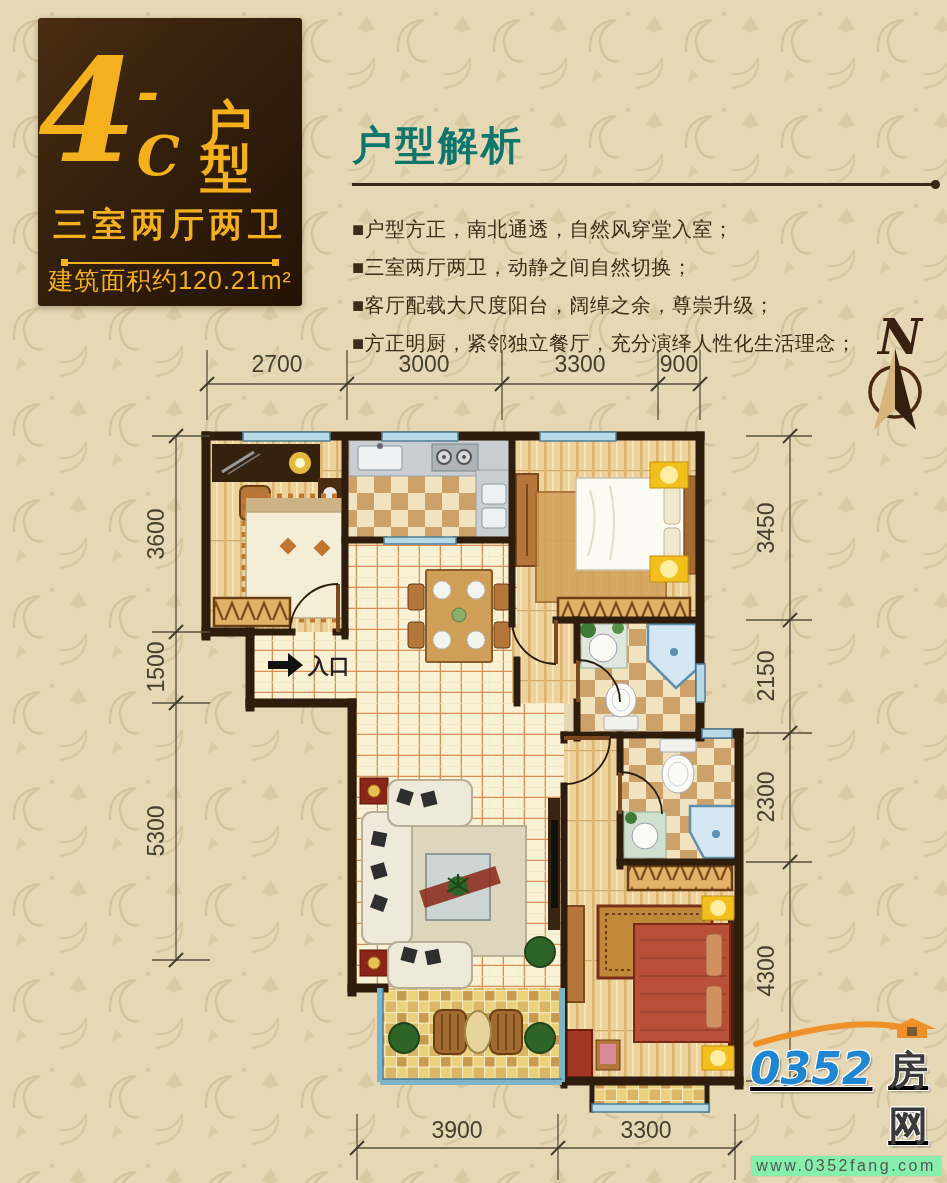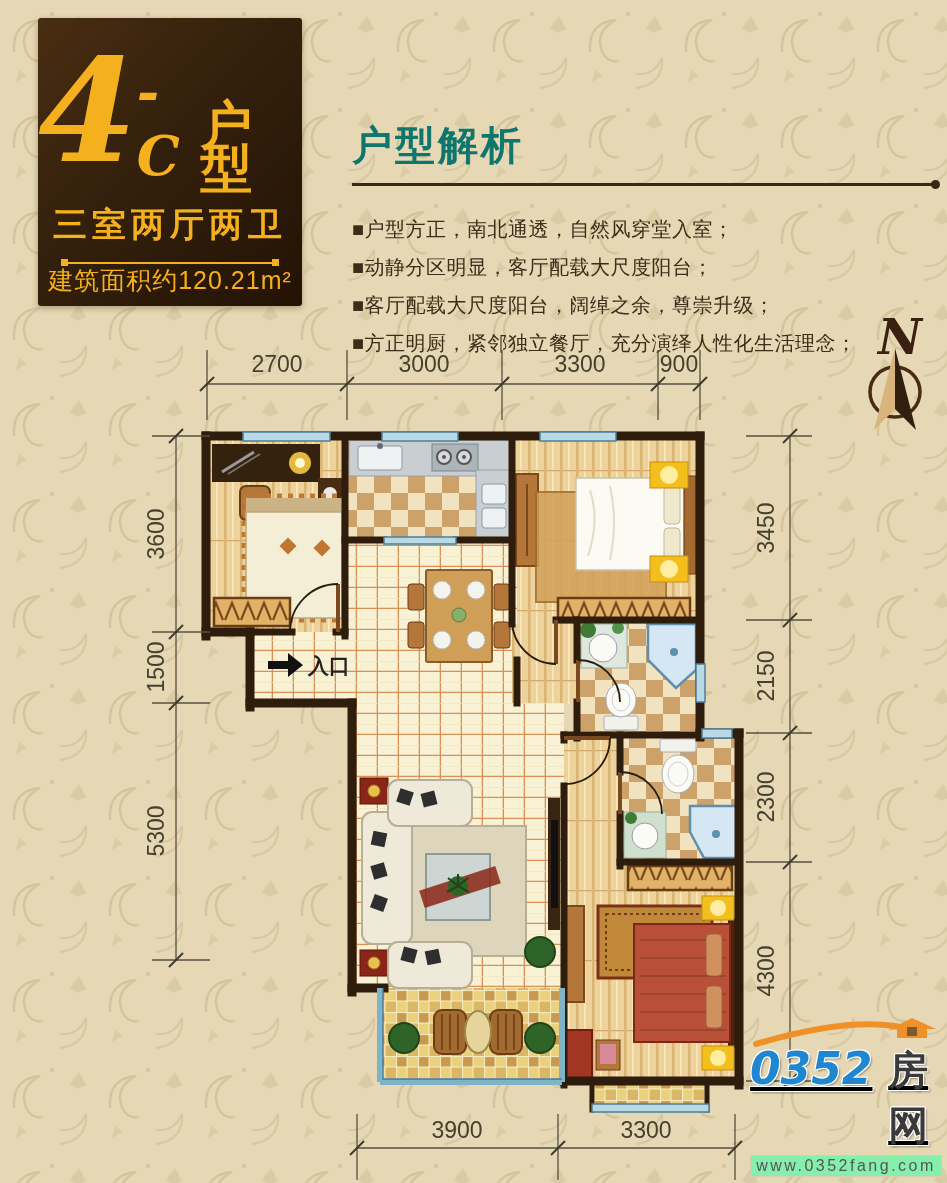--- a/index.html
+++ b/index.html
@@ -65,21 +65,21 @@
     <div class="b-line2">三室两厅两卫</div>
     <div class="b-div"></div>
     <div class="b-line3">建筑面积约120.21m²</div>
   </div>
 
   <div class="analysis">
     <div class="a-title">户型解析</div>
     <div class="a-rule"></div>
     <div class="a-bullets">
       <div class="a-bullet">■户型方正，南北通透，自然风穿堂入室；</div>
-      <div class="a-bullet">■动静分区明显，客厅配载大尺度阳台；</div>
+      <div class="a-bullet">■三室两厅两卫，动静之间自然切换；</div>
       <div class="a-bullet">■客厅配载大尺度阳台，阔绰之余，尊崇升级；</div>
       <div class="a-bullet">■方正明厨，紧邻独立餐厅，充分演绎人性化生活理念；</div>
     </div>
   </div>
 
   <svg id="plan" width="947" height="1183">
     <defs>
       <pattern id="wood" width="16" height="70" patternUnits="userSpaceOnUse">
         <rect width="16" height="70" fill="#eed29c"></rect>
         <rect x="0" y="0" width="2.5" height="70" fill="#d9b573"></rect>

